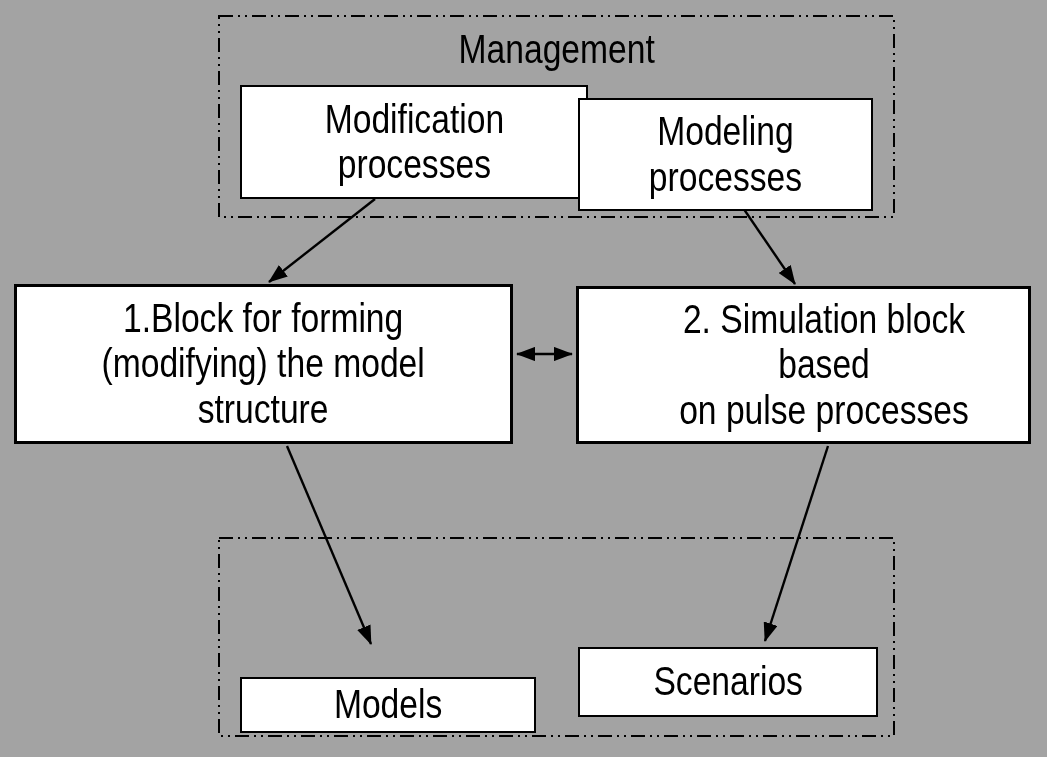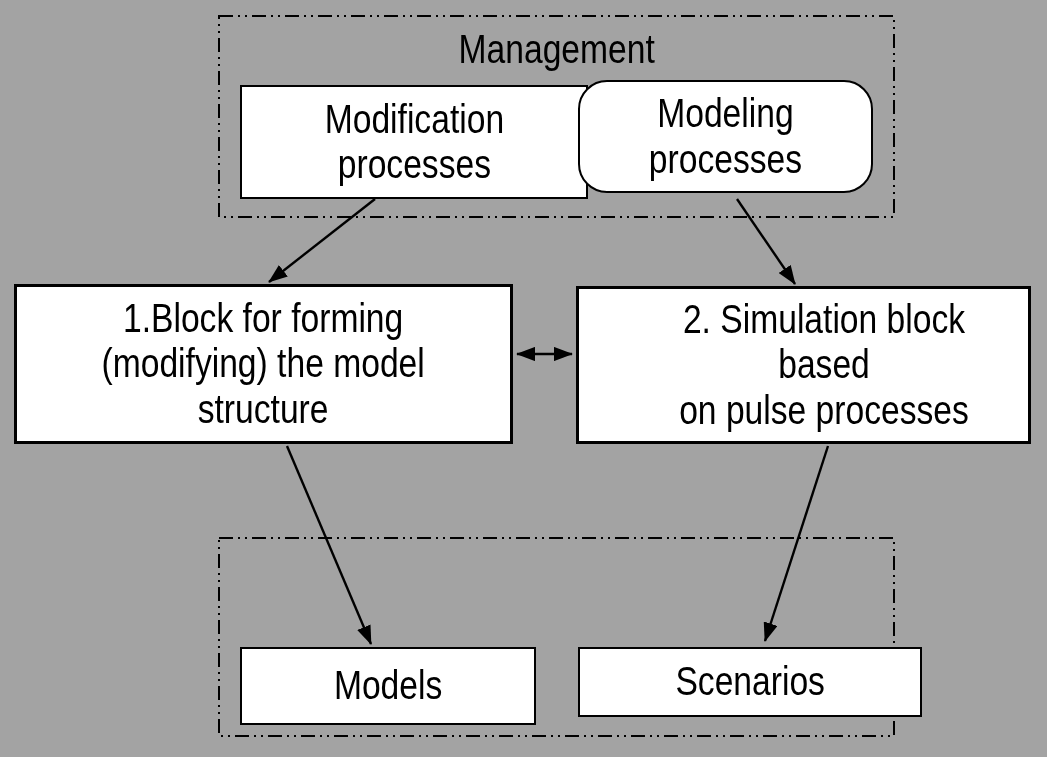--- a/index.html
+++ b/index.html
@@ -68,37 +68,37 @@
 
   <div class="ctitle" style="left:219px; top:27px; width:675px;">
     <span class="label">Management</span>
   </div>
 
   <div class="node" style="left:240px; top:85px; width:348px; height:114px;">
     <span class="label">Modification
 processes</span>
   </div>
 
-  <div class="node" style="left:578px; top:80px; width:295px; height:113px;border-radius:29px;">
+  <div class="node" style="left:578px; top:98px; width:295px; height:113px;">
     <span class="label">Modeling
 processes</span>
   </div>
 
   <div class="node thick" style="left:14px; top:284px; width:499px; height:160px;text-align:center;">
     <span class="label">1.Block for forming
 (modifying) the model
 structure</span>
   </div>
 
   <div class="node thick" style="left:576px; top:286px; width:455px; height:158px;padding-left:41px;">
     <span class="label">2. Simulation block based
 on pulse processes</span>
   </div>
 
-  <div class="node" style="left:240px; top:647px; width:296px; height:78px;">
+  <div class="node" style="left:240px; top:677px; width:296px; height:56px;">
     <span class="label">Models</span>
   </div>
 
-  <div class="node" style="left:578px; top:647px; width:344px; height:70px;">
+  <div class="node" style="left:578px; top:647px; width:300px; height:70px;">
     <span class="label">Scenarios</span>
   </div>
 
 </div>
 
 </body></html>

